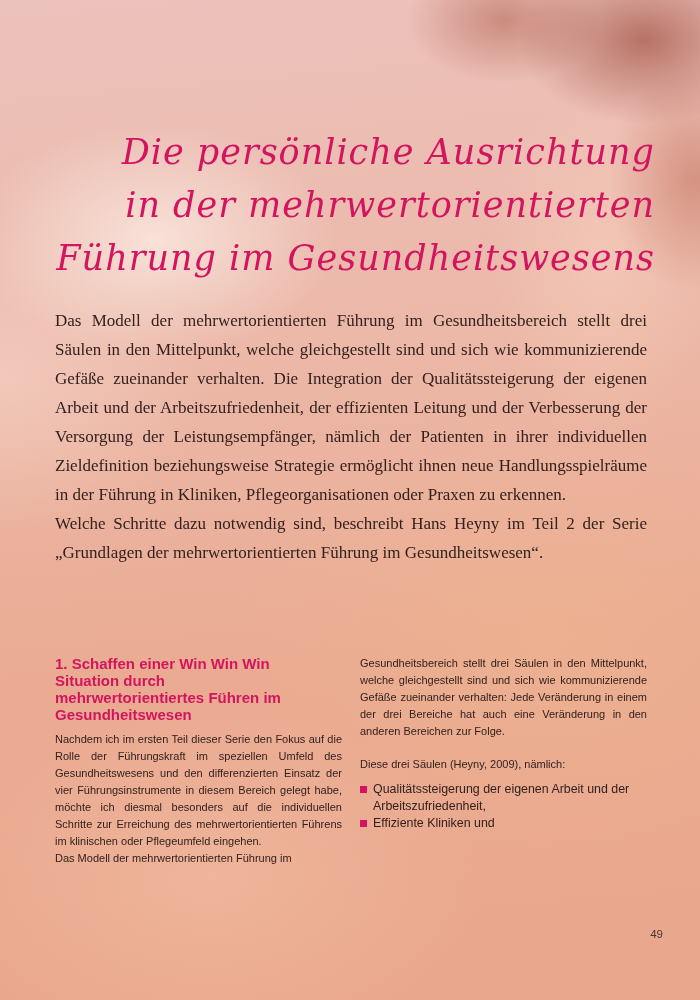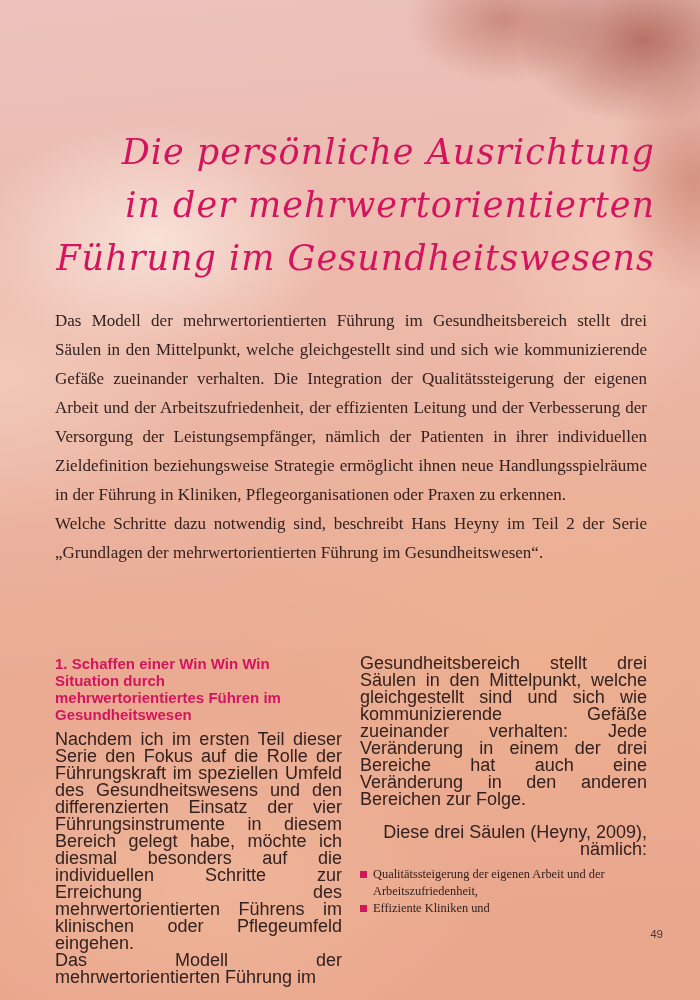--- a/index.html
+++ b/index.html
@@ -59,29 +59,29 @@
   .col { width: 287px; }
   .section-heading {
     max-width: 255px;
     font-size: 15px;
     font-weight: bold;
     line-height: 17px;
     color: var(--accent, #d2155e);
     margin: 0 0 8px 0;
   }
   .body-copy {
-    font-size: 18px;
+    font-size: 11px;
     line-height: 17px;
     text-align: justify;
     color: var(--body-color, #3a2422);
   }
   .body-copy p { margin: 0; }
-  .lead-in { margin-top: 16px !important; margin-bottom: 8px !important; text-align: right; }
+  .lead-in { margin-top: 16px !important; margin-bottom: 8px !important; text-align: left; }
   .bullet-list { margin: 0; padding: 0; list-style: none; }
-  .bullet-item { display: flex; align-items: flex-start; margin: 0; font-family: Liberation Serif, serif; }
+  .bullet-item { display: flex; align-items: flex-start; margin: 0; }
   .bullet-square {
     flex: 0 0 auto;
     width: 7px;
     height: 7px;
     margin: 5px 6px 0 0;
     background: var(--accent, #d2155e);
   }
   .bullet-text {
     font-size: 12.4px;
     line-height: 17px;

